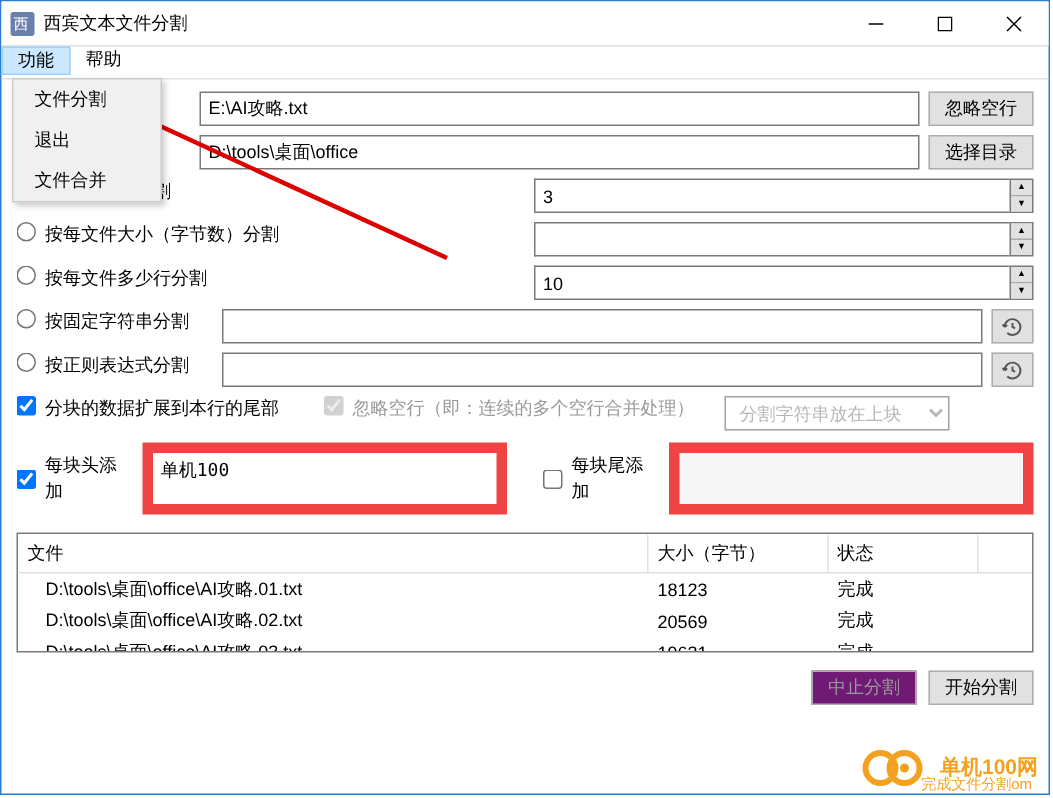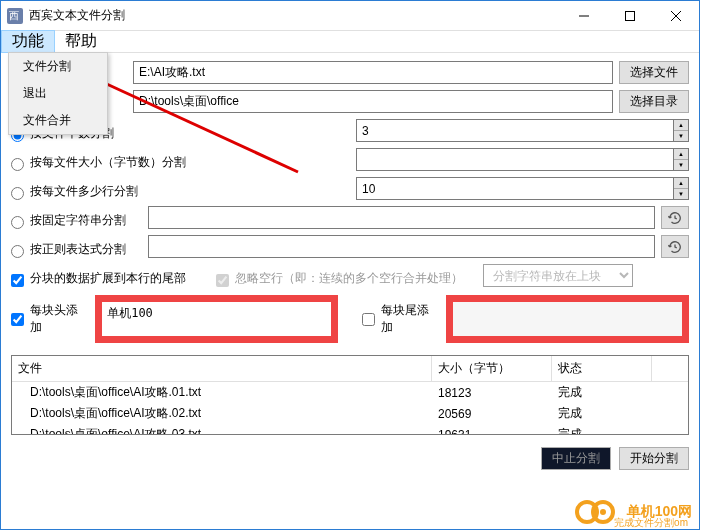--- a/index.html
+++ b/index.html
@@ -5,31 +5,31 @@
 * { box-sizing: border-box; margin: 0; padding: 0; }
 body { font-family: "Microsoft YaHei", "SimSun", Arial, sans-serif; font-size: 12px; background: #fff; width: 702px; height: 532px; overflow: hidden; position: relative; }
 .window { border: 1px solid #2b7cd3; width: 700px; height: 530px; background: #fff; }
 .titlebar { height: 30px; background: #fff; display: flex; align-items: center; padding-left: 6px; border-bottom: 1px solid #e0e0e0; }
 .titlebar .icon { width: 16px; height: 16px; background: #6a7faa; display: inline-block; margin-right: 6px; border-radius: 2px; position: relative; }
 .titlebar .icon::after { content: "西"; color: #fff; font-size: 10px; position: absolute; top: 1px; left: 2px; }
 .titlebar .title { flex: 1; font-size: 12px; }
 .winbtns { display: flex; height: 100%; }
 .winbtn { width: 46px; height: 30px; display: flex; align-items: center; justify-content: center; cursor: pointer; }
 .winbtn svg { width: 10px; height: 10px; stroke: #000; stroke-width: 1; fill: none; }
-.menubar { height: 22px; display: flex; align-items: center; border-bottom: 1px solid #e0e0e0; font-size: 16px; }
+.menubar { height: 22px; display: flex; align-items: flex-start; border-bottom: 1px solid #e0e0e0; font-size: 12px; }
 .menuitem { padding: 0 10px; display: flex; align-items: center; cursor: pointer; }
 .menuitem.active { background: #cce8ff; border: 1px solid #99d1ff; }
 .dropdown { position: absolute; top: 52px; left: 8px; width: 100px; background: #f0f0f0; border: 1px solid #ccc; box-shadow: 2px 2px 4px rgba(0,0,0,0.2); z-index: 100; }
 .dropdown-item { padding: 5px 14px; cursor: pointer; font-size: 12px; }
 .content { padding: 8px 10px 6px 10px; position: relative; }
-.row { display: flex; align-items: flex-end; margin-bottom: 6px; gap: 6px; }
+.row { display: flex; align-items: flex-start; margin-bottom: 6px; gap: 6px; }
 .textinput { border: 1px solid #7a7a7a; height: 23px; padding: 0 5px; font-size: 12px; background: #fff; }
 .textinput.disabled { background: #fff; color: #999; }
 .btn { height: 23px; padding: 0 10px; border: 1px solid #adadad; background: #e1e1e1; font-size: 12px; cursor: pointer; }
-.btn.disabled { color: #999; background: #0f172a; cursor: default; }
+.btn.disabled { color: #999; background: #701a75; cursor: default; }
 .radio { width: 13px; height: 13px; }
 .check { width: 13px; height: 13px; }
 .label { font-size: 12px; }
 .spinner { display: flex; flex: 1; }
 .spinner input { flex: 1; border: 1px solid #7a7a7a; border-right: none; height: 23px; padding: 0 5px; font-size: 12px; }
 .spinner .arrows { width: 16px; border: 1px solid #7a7a7a; display: flex; flex-direction: column; }
 .spinner .arrow { flex: 1; display: flex; align-items: center; justify-content: center; font-size: 6px; line-height: 1; cursor: pointer; background: #e1e1e1; }
 .spinner .arrow:first-child { border-bottom: 1px solid #aaa; }
 .iconbtn { width: 28px; height: 23px; border: 1px solid #adadad; background: #e1e1e1; display: flex; align-items: center; justify-content: center; cursor: pointer; }
 .textarea { border: 7px solid #ef4444; width: 246px; height: 48px; padding: 3px 5px; font-size: 12px; resize: none; }
@@ -97,21 +97,21 @@
         <marker id="ah" markerWidth="10" markerHeight="10" refX="2" refY="3" orient="auto">
           <polygon points="0 0, 8 3, 0 6" fill="#d00"></polygon>
         </marker>
       </defs>
     <line x1="210" y1="100" x2="10" y2="8" stroke="#d00" stroke-width="3" marker-end="url(#ah)"></line>
   </svg>
 
   <div class="content">
     <div class="row" style="margin-left:122px;">
       <input class="textinput" style="flex: 1 1 0%;" value="E:\AI攻略.txt">
-      <button class="btn">选择文件</button>
+      <button class="btn">忽略空行</button>
     </div>
     <div class="row" style="margin-left:122px;">
       <input class="textinput" style="flex: 1 1 0%;" value="D:\tools\桌面\office">
       <button class="btn">选择目录</button>
     </div>
 
     <div class="row">
       <input type="radio" class="radio" checked="" style="">
       <span class="label" style="width:320px">按文件个数分割</span>
       <div class="spinner">

